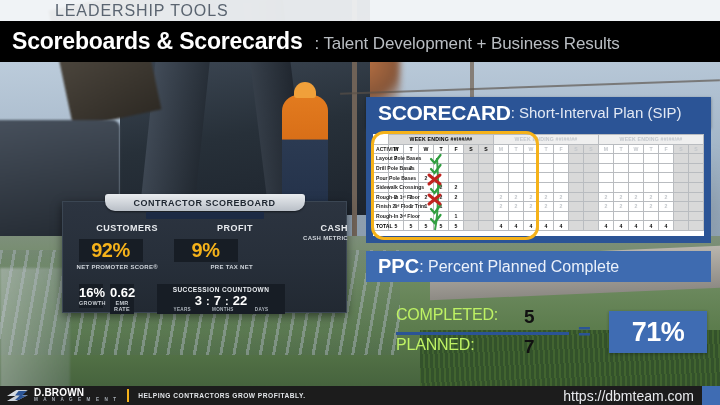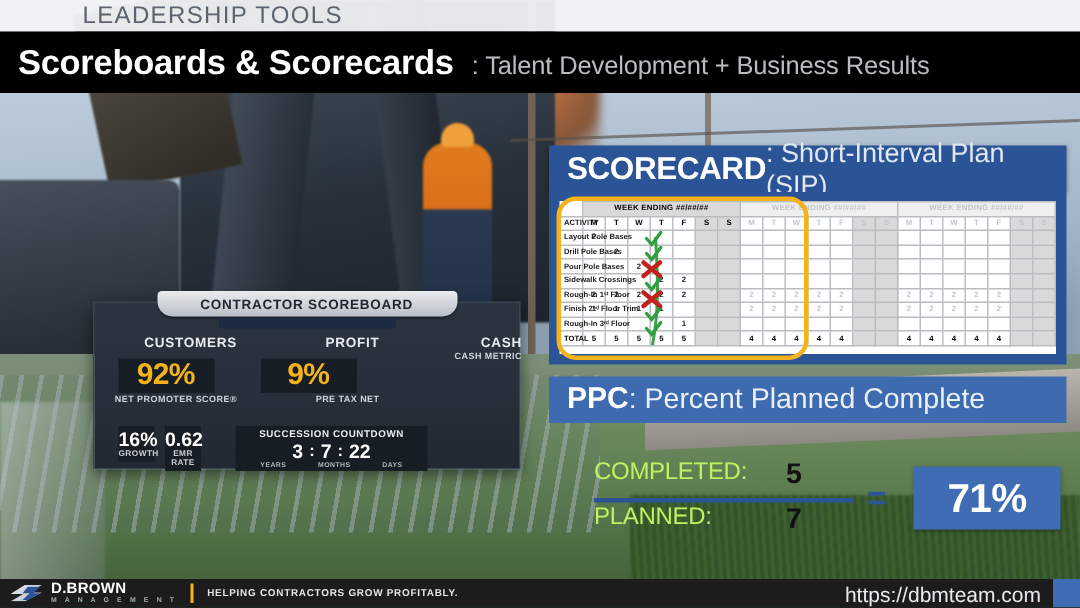--- a/index.html
+++ b/index.html
@@ -168,21 +168,21 @@
   .cd-labs span { font-size:4.6px; font-weight:bold; color:#aeb5bd; letter-spacing:.3px; }
 
   
   .sc-header {
     position:absolute; left:366px; top:97px; width:345px; height:31px;
     background:#2b5496;
     display:flex; align-items:center;
     box-shadow:0 1px 3px rgba(0,0,0,.35);
   }
   .sc-header .h1 { margin-left:12px; font-size:21px; font-weight:bold; color:#ffffff; letter-spacing:-.3px; }
-  .sc-header .h2 { font-size:18px; color:#e3e9f4; }
+  .sc-header .h2 { font-size:15px; color:#e3e9f4; }
 
   .table-wrap {
     position:absolute; left:366px; top:128px; width:345px; height:115px;
     background:#2b5496;
     padding:6px 7px 7px 7px;
   }
   .table-inner { position:relative; width:331px; height:102px; background:#ffffff; overflow:hidden; }
   .hilite-ring {
     position:absolute; left:371px; top:131px; width:168px; height:109px;
     border:3px solid #f5b21a; border-radius:13px; pointer-events:none; z-index:6;
@@ -205,21 +205,21 @@
   table.sip .blank { border:0; }
   .marks { position:absolute; left:0; top:0; width:331px; height:102px; pointer-events:none; z-index:4; }
 
   
   .ppc {
     position:absolute; left:366px; top:251px; width:345px; height:31px;
     background:#3e6bb0;
     display:flex; align-items:center;
   }
   .ppc .p1 { margin-left:12px; font-size:20px; font-weight:bold; color:#ffffff; }
-  .ppc .p2 { font-size:19px; color:#eaf0fa; }
+  .ppc .p2 { font-size:16px; color:#eaf0fa; }
 
   
   .formula { position:absolute; left:396px; top:306px; width:320px; height:60px; }
   .frac { position:absolute; left:0; top:0; width:175px; }
   .frac .line { position:absolute; left:0; top:26px; width:173px; height:2.5px; background:#2b5496; }
   .frow { display:flex; align-items:baseline; height:26px; }
   .frow .lbl { font-size:16px; color:#bef264; letter-spacing:-.2px; }
   .frow .num { font-size:19px; font-weight:bold; color:#111; position:absolute; left:128px; }
   .frow.bot { margin-top:4px; }
   .eq { position:absolute; left:182px; top:13px; font-size:22px; font-weight:bold; color:#2b5496; }

